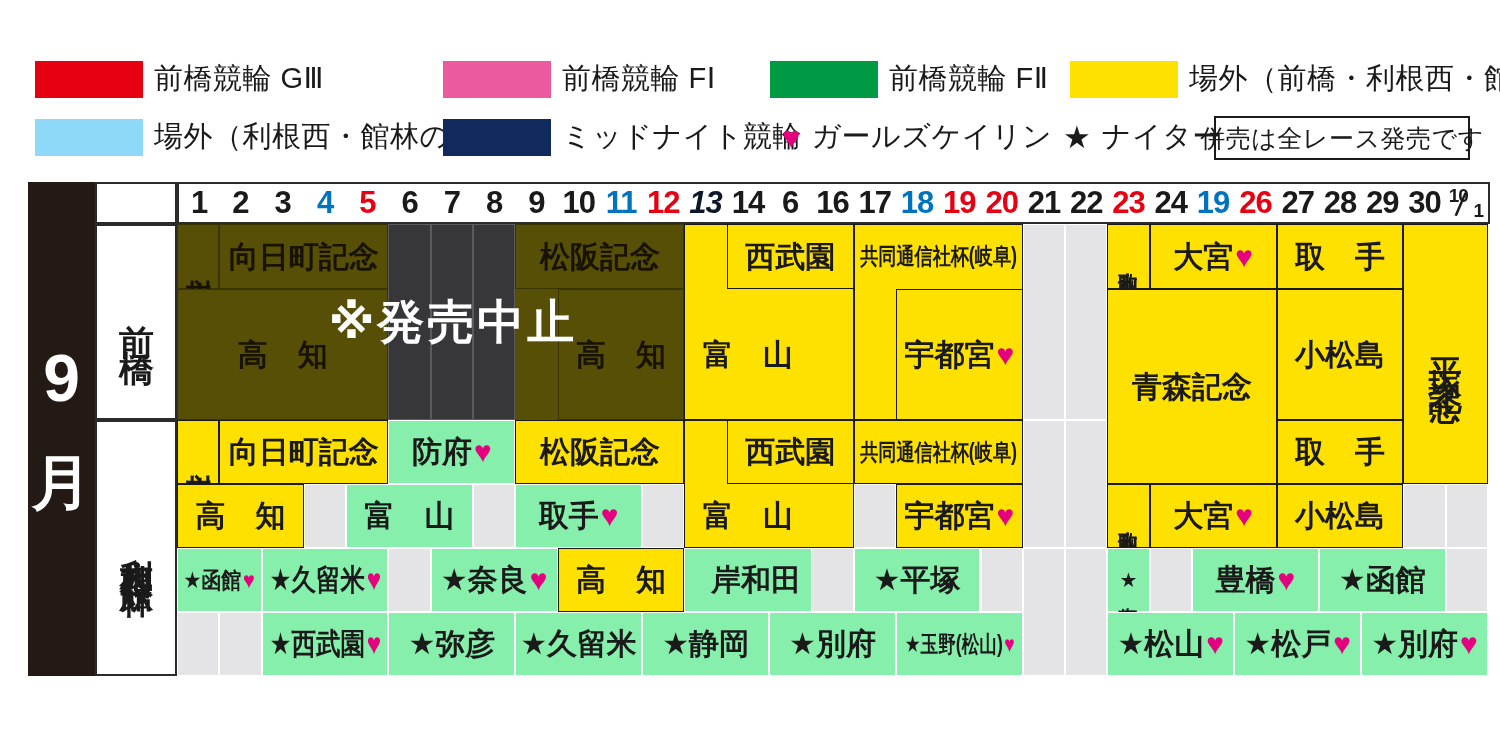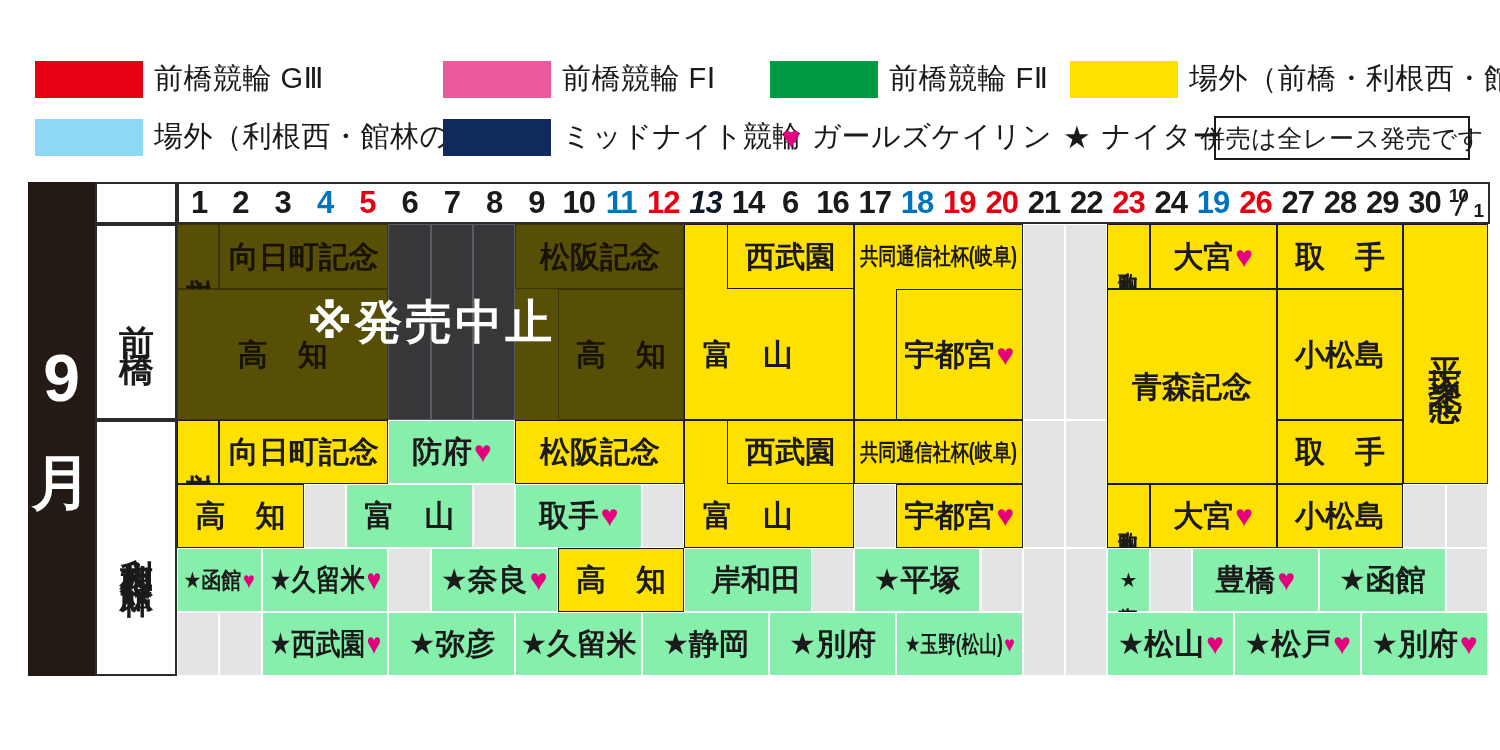--- a/index.html
+++ b/index.html
@@ -52,21 +52,21 @@
   .c-t{background:transparent;}
   .box{border:1.5px solid #1a1a1a;}
   .c-dy.box{border:1.5px solid #3a3503;}
   .txt{font-size:30px;font-weight:600;color:#1a1a1a;white-space:nowrap;line-height:1;}
   .c-dy .txt{color:#181300;}
   .heart{color:#e4007f;margin-left:2px;}
   .cell .vtext{font-size:27px;}
   
   .cancel-overlay{
     display:flex;align-items:center;justify-content:center;
-    color:#ffffff;font-size:47px;font-weight:700;letter-spacing:3px;white-space:nowrap;
+    color:#ffffff;font-size:47px;font-weight:700;letter-spacing:3px;white-space:nowrap;padding-left:22px;
   }
 </style>
 </head>
 <body>
 
 <div id="legend">
     <div class="legend-item" style="left: 35px; top: 60px;">
       <span class="swatch" style="background:#e60012"></span>
       <span class="legend-label">前橋競輪 GⅢ</span>
     </div>

